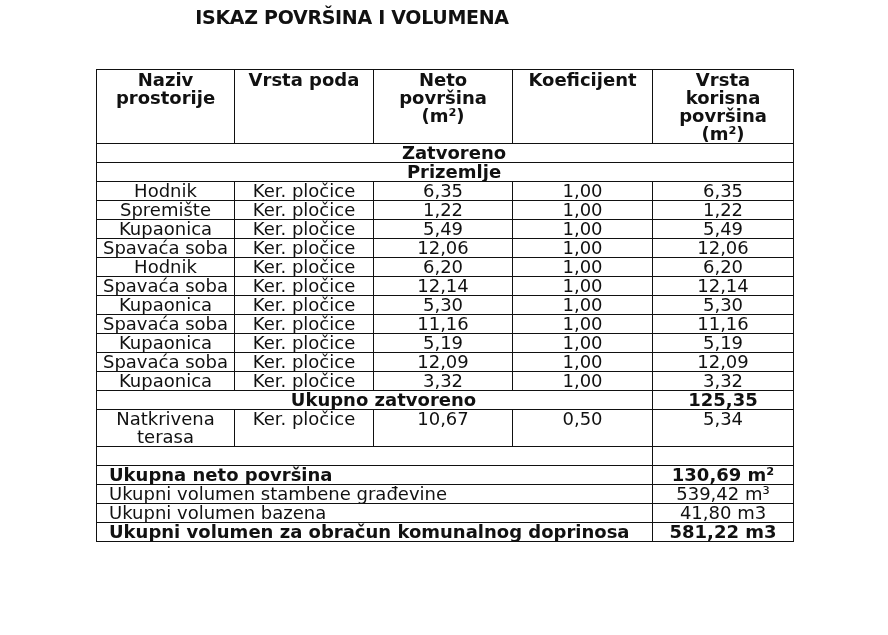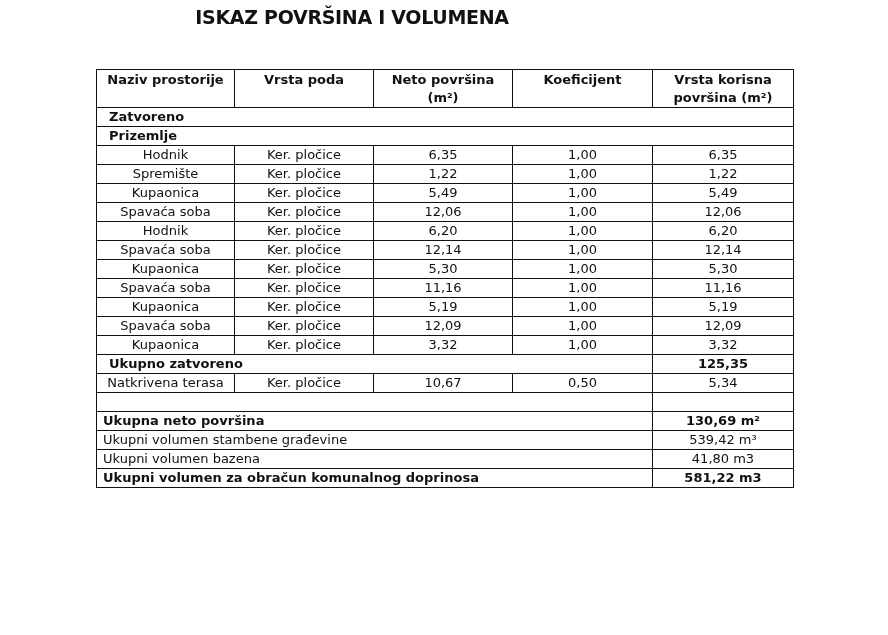--- a/index.html
+++ b/index.html
@@ -1,25 +1,25 @@
 <!DOCTYPE html>
 <html><head>
 <meta charset="utf-8">
 <style>
   html, body { margin:0; padding:0; background:#ffffff; }
   body { width:888px; height:635px; position:relative; overflow:hidden; font-family:"DejaVu Sans", sans-serif; color:#111; }
   .title { position:absolute; top:6px; left:0; width:704px; text-align:center; font-weight:bold; font-size:19px; letter-spacing:-0.3px; }
-  table { position:absolute; left:96px; top:69px; border-collapse:collapse; width:697px; table-layout:fixed; font-size:13px; }
+  table { position:absolute; left:96px; top:69px; border-collapse:collapse; width:697px; table-layout:fixed; font-size:18px; }
   td, th { border:1.5px solid #111; padding:0 4px; line-height:18px; vertical-align:top; }
   th { font-weight:bold; text-align:center; height:36px; padding-top:1px; }
   td.c { text-align:center; }
   td.b { font-weight:bold;margin-left:8px; }
   tr.r td { height:18px; }
-  td.sec { font-weight:bold; text-align:left; padding-left:12px; }
-  td.lbl { text-align:left; padding-left:6px; }
+  td.sec { font-weight:bold; text-align:center; padding-left:22px; }
+  td.lbl { text-align:left; padding-left:12px; }
   col.c1 { width:138px; } col.c2 { width:139px; } col.c3 { width:139px; } col.c4 { width:140px; } col.c5 { width:141px; }
   tr.blank td { height:18px; }
 </style>
 </head>
 <body>
 
 <div class="title">ISKAZ POVRŠINA I VOLUMENA</div>
 
 <table>
   <colgroup>

